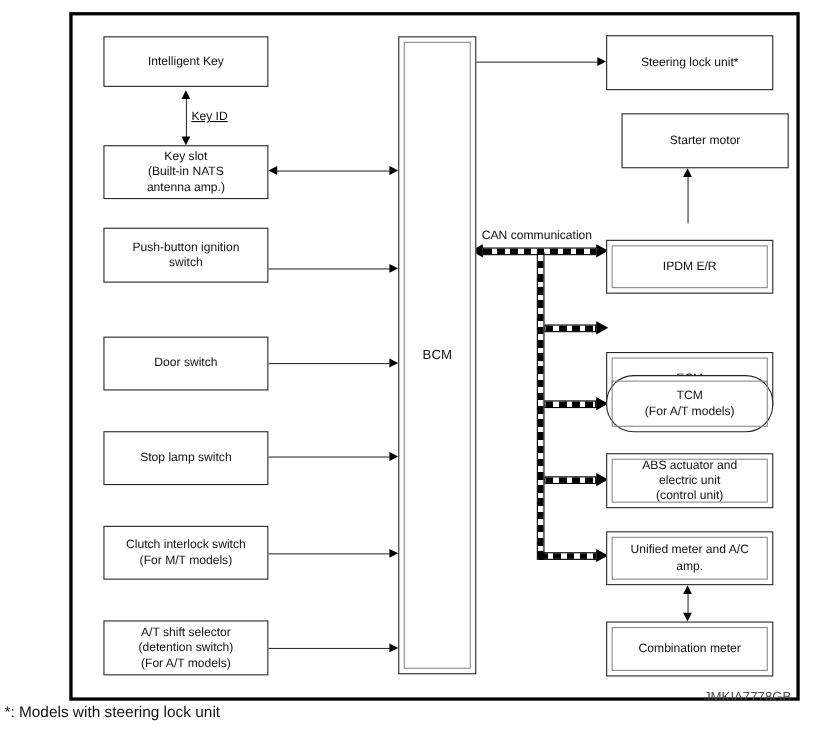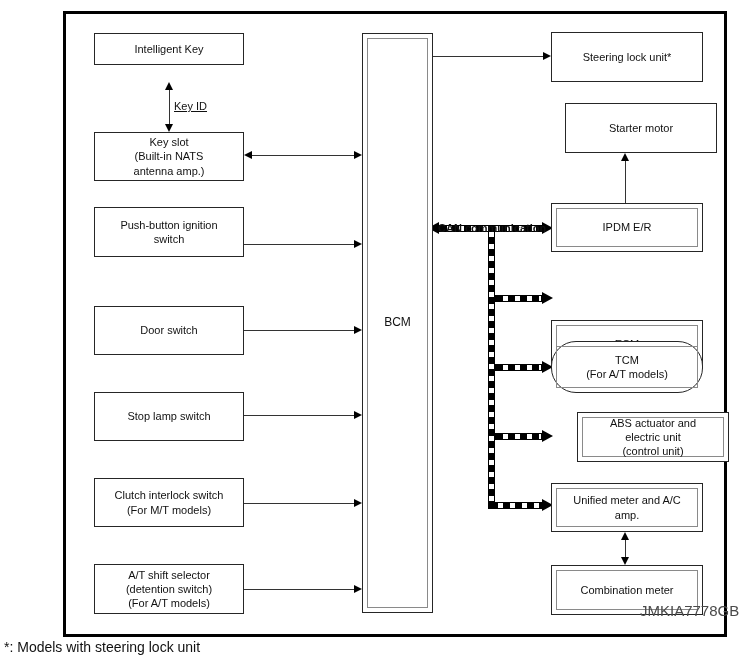--- a/index.html
+++ b/index.html
@@ -33,58 +33,58 @@
   .canh{
     position:absolute;height:7px;box-sizing:border-box;border:1px solid #000;
     background:repeating-linear-gradient(90deg,#000 0 7px,#fff 7px 12px);z-index:1;
   }
   .canv{
     position:absolute;width:7px;box-sizing:border-box;border:1px solid #000;
     background:repeating-linear-gradient(0deg,#000 0 7px,#fff 7px 12px);z-index:1;
   }
   .lbl{position:absolute;font-size:11px;white-space:nowrap;z-index:3;}
   .footnote{position:absolute;left:4px;top:639px;font-size:14px;white-space:nowrap;color:#111;}
-  .watermark{position:absolute;left:640px;top:602px;width:76px;text-align:left;font-size:15px;color:#4a4a4a;z-index:4;}
+  .watermark{position:absolute;left:640px;top:626px;width:76px;text-align:left;font-size:12px;color:#4a4a4a;z-index:4;}
 </style>
 </head>
 <body>
 
 <div class="frame"></div>
 
-<div class="box" style="left:94px;top:33px;width:150px;height:32px;">Intelligent Key</div>
+<div class="box" style="left:94px;top:33px;width:150px;height:46px;">Intelligent Key</div>
 <div class="box" style="left:94px;top:132px;width:150px;height:49px;">Key slot
 (Built-in NATS
 antenna amp.)</div>
 <div class="box" style="left:94px;top:207px;width:150px;height:50px;">Push-button ignition
 switch</div>
 <div class="box" style="left:94px;top:306px;width:150px;height:49px;">Door switch</div>
 <div class="box" style="left:94px;top:392px;width:150px;height:49px;">Stop lamp switch</div>
 <div class="box" style="left:94px;top:478px;width:150px;height:49px;">Clutch interlock switch
 (For M/T models)</div>
 <div class="box" style="left:94px;top:564px;width:150px;height:50px;">A/T shift selector
 (detention switch)
 (For A/T models)</div>
 
 <div class="box double" style="left:362px;top:33px;width:71px;height:580px;font-size:12px;">
   <div class="inner">BCM</div>
 </div>
 
 <div class="box" style="left:551px;top:32px;width:152px;height:50px;">Steering lock unit*</div>
 <div class="box" style="left:565px;top:103px;width:152px;height:50px;">Starter motor</div>
-<div class="box double" style="left:551px;top:203px;width:152px;height:49px;">
+<div class="box double" style="left:551px;top:218px;width:152px;height:49px;">
   <div class="inner">IPDM E/R</div>
 </div>
 <div class="box double" style="left:551px;top:272px;width:152px;height:49px;margin-top:48px;">
   <div class="inner">ECM</div>
 </div>
 <div class="box double" style="left:551px;top:341px;width:152px;height:52px;border-radius:25px;">
   <div class="inner">TCM
 (For A/T models)</div>
 </div>
-<div class="box double" style="left:577px;top:412px;width:152px;height:50px;">
+<div class="box double" style="left:551px;top:412px;width:152px;height:50px;">
   <div class="inner">ABS actuator and
 electric unit
 (control unit)</div>
 </div>
 <div class="box double" style="left:551px;top:483px;width:152px;height:49px;">
   <div class="inner">Unified meter and A/C
 amp.</div>
 </div>
 <div class="box double" style="left:551px;top:565px;width:152px;height:50px;">
   <div class="inner">Combination meter</div>
@@ -113,21 +113,21 @@
 <div class="hl" style="left:433px;top:56px;width:110px;"></div>
 <div class="tri r" style="left:543px;top:52px;"></div>
 
 <div class="vl" style="left:625px;top:160px;height:43px;"></div>
 <div class="tri u" style="left:621px;top:153px;"></div>
 
 <div class="vl" style="left:625px;top:538px;height:21px;"></div>
 <div class="tri u" style="left:621px;top:532px;"></div>
 <div class="tri d" style="left:621px;top:557px;"></div>
 
-<div class="lbl" style="left:438px;top:222px;font-weight:bold;">CAN communication</div>
+<div class="lbl" style="left:438px;top:208px;">CAN communication</div>
 <div class="canh" style="left:439px;top:225px;width:103px;"></div>
 <div class="tri big l" style="left:428px;top:222px;"></div>
 <div class="tri big r" style="left:542px;top:222px;"></div>
 <div class="canv" style="left:488px;top:229px;height:280px;"></div>
 
 <div class="canh" style="left:495px;top:295px;width:47px;"></div>
 <div class="tri big r" style="left:542px;top:292px;"></div>
 <div class="canh" style="left:495px;top:364px;width:47px;"></div>
 <div class="tri big r" style="left:542px;top:361px;"></div>
 <div class="canh" style="left:495px;top:433px;width:47px;"></div>

